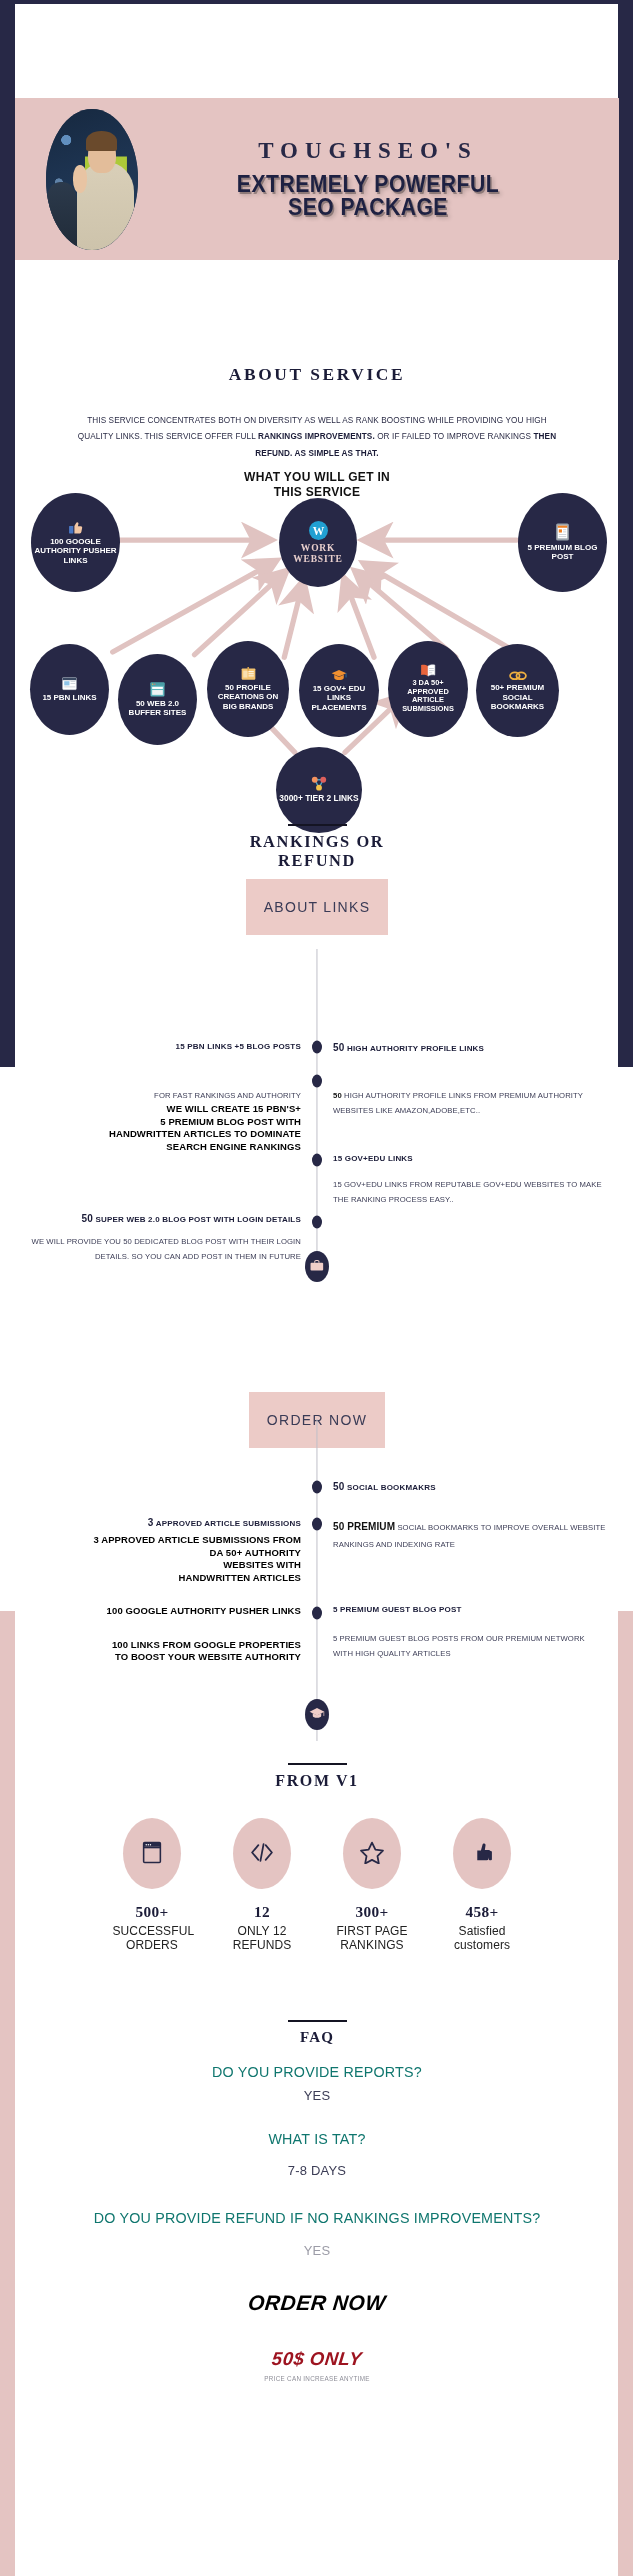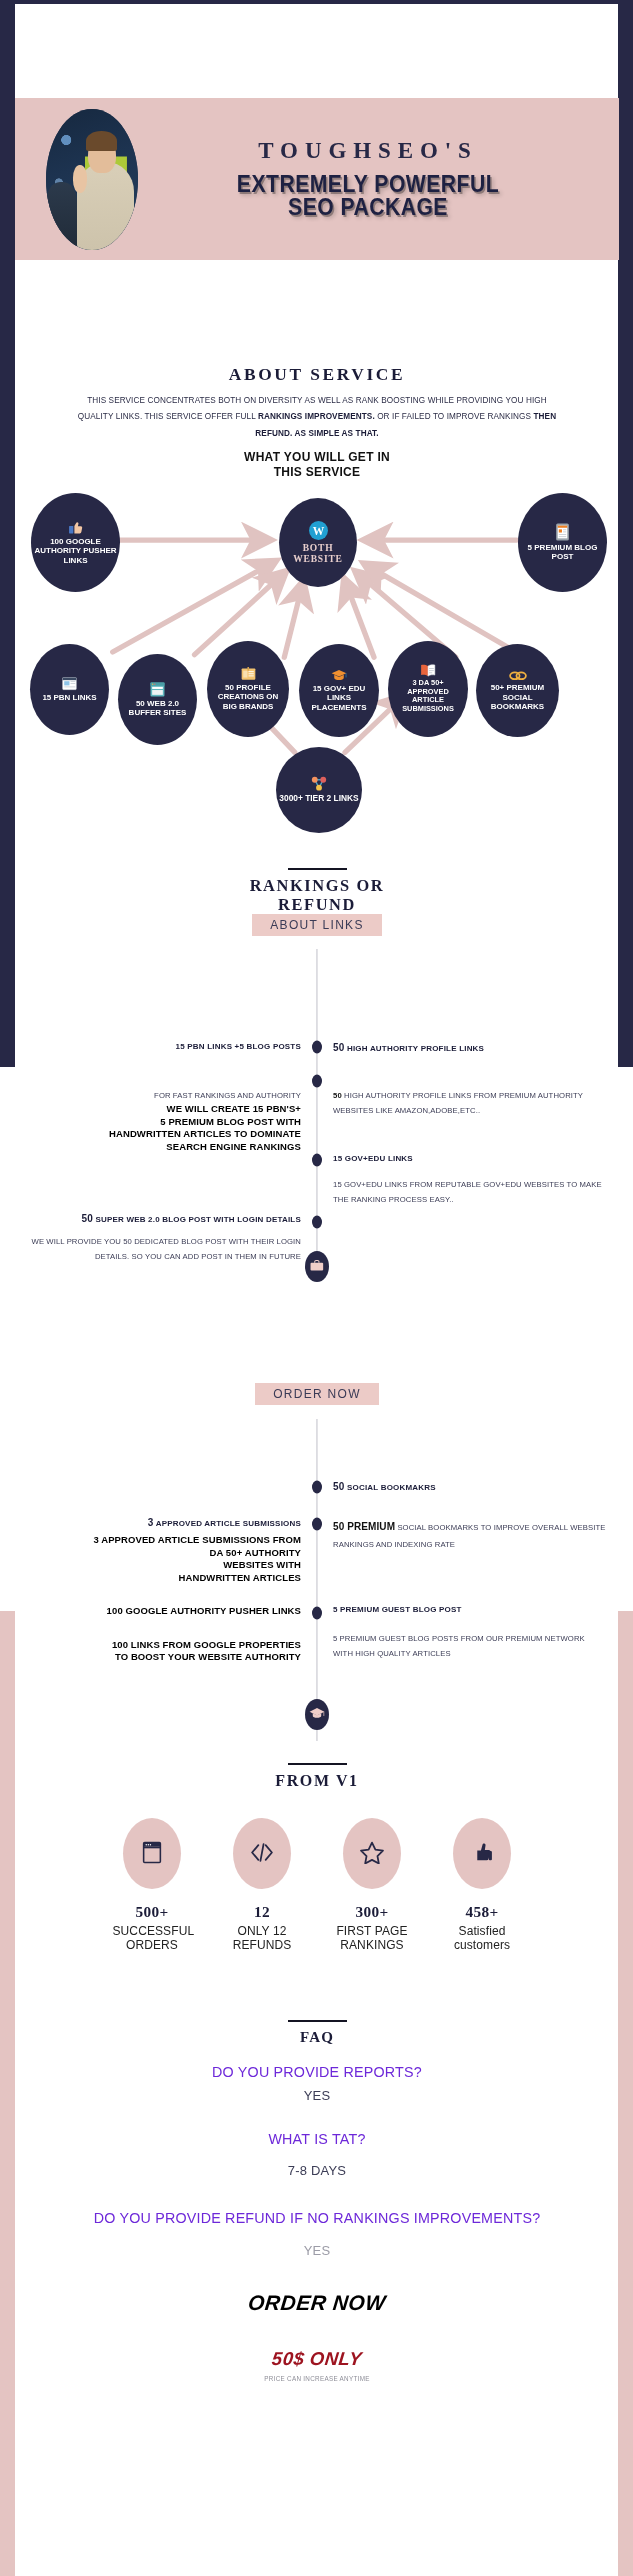--- a/index.html
+++ b/index.html
@@ -103,21 +103,21 @@
     font-weight: 700;
     color: #1b1c38;
     text-align: center;
     letter-spacing: 2.1px;
   }
 
   
   .about { position:absolute; left:15px; top:364px; width:604px; }
   .about .sec-title { font-size: 17.4px; letter-spacing: 2.6px; }
   .about-body {
-    margin: 8px auto 0; width: 491px; text-align: center;
+    margin: 28px auto 0; width: 491px; text-align: center;
     font-size: 8.2px; line-height: 2.0; letter-spacing: 0.1px;
     color: #2b2c46; font-stretch: condensed;
   }
   .about-body b { font-weight: 700; color:#1b1c38; }
   .what-get {
     margin-top: 7.4px; text-align:center;
     font-size: 12px; font-weight: 700; line-height: 1.25;
     color: #111; letter-spacing: 0.3px;
   }
 
@@ -141,22 +141,22 @@
     font-family: "Liberation Serif", serif;
     color: #e8cfcd;
     letter-spacing: 0.8px;
   }
 
   
   .tl-head { position:absolute; left:15px; width:604px; text-align:center; }
   .tl-head .sec-title { font-size: 16.4px; line-height:1.12; letter-spacing: 1.6px; }
   .pill {
     display:inline-block; background:#eccbc7; color:#3a3b56;
-    padding: 4px 18px; font-size: 12px; letter-spacing: 1.3px;
-    margin-top: 0; font-stretch: condensed;
+    padding: 20px 18px; font-size: 14px; letter-spacing: 1.3px;
+    margin-top: 9px; font-stretch: condensed;
   }
   .timeline { position:absolute; left:15px; width:604px; }
   .tl-line { position:absolute; left:50%; top:0; width:1.1px; background:#bfbfc8; transform:translateX(-50%); }
   .tl-dot {
     position:absolute; left:50%; transform:translate(-50%,-50%);
     width:10px; height:13px; border-radius:50%; background:#272846;
   }
   .tl-row { position:absolute; width:100%; }
   .tl-left { position:absolute; right: 50%; width: 48%; padding-right: 16px; text-align:right; }
   .tl-right { position:absolute; left: 50%; width: 48%; padding-left: 16px; text-align:left; }
@@ -195,21 +195,21 @@
   }
   .stat-lbl {
     margin-top: 3.2px; font-size: 12px; color:#222; letter-spacing:0.1px;
     font-stretch: condensed;
   }
 
   
   .faq { position:absolute; left:15px; width:604px; text-align:center; }
   .faq .sec-title { font-size: 15px; letter-spacing: 1.1px; }
   .faq-q {
-    font-size: 14.3px; color:#6d28d9; line-height:1.2; letter-spacing:0.2px;
+    font-size: 14.3px; color:#0f766e; line-height:1.2; letter-spacing:0.2px;
     font-stretch: condensed; font-weight: 400;
   }
   .faq-a {
     font-size: 13px; color:#3c3d56; line-height:1.2; letter-spacing:0.2px;
     font-stretch: condensed; font-weight: 400;
   }
   .faq-a.muted { color:#9c9ca7; }
   .faq-item { margin-bottom: 21px; }
   .faq-item .faq-a { margin-top: 6.3px; }
 
@@ -290,21 +290,21 @@
       </g>
     </svg>
 
     <div class="node center" style="left:264px; top:15px; width:78px; height:89px; font-size:9.5px;">
       <span class="ico">
         <svg width="21" height="21" viewBox="0 0 40 40" style="font-size:18px">
             <circle cx="20" cy="20" r="18" fill="#21a0d2"></circle>
             <text x="20" y="28" font-size="22" font-family="Liberation Serif, serif" fill="#fff" text-anchor="middle" font-weight="700">W</text>
           </svg>
       </span>
-      <span class="node-label" style="white-space:pre-line" id="center-label">BOTH
+      <span class="node-label" style="white-space:pre-line" id="center-label">WORK
 WEBSITE</span>
     </div>
 
     <div class="node" style="left:16px; top:9.5px; width:89px; height:99px; font-size:8px;">
       <span class="ico">
         <svg width="16" height="16" viewBox="0 0 30 30">
             <rect x="2" y="13" width="8" height="14" rx="1" fill="#4a77c4"></rect>
             <path d="M12 27h10a3 3 0 0 0 3-2.4l1.6-8A2.6 2.6 0 0 0 24 13.5h-5.4l1-4.4c.3-1.6-.7-3.1-2.3-3.1-.7 0-1.4.4-1.7 1.1L12 13.3z" fill="#f2c6a4"></path>
           </svg>
       </span>
@@ -411,21 +411,21 @@
             <line x1="25" y1="7" x2="17" y2="22" stroke="#4fa8c9" stroke-width="2.6"></line>
             <circle cx="9" cy="7" r="5.5" fill="#f5925e"></circle>
             <circle cx="25" cy="7" r="5.5" fill="#e0605c"></circle>
             <circle cx="17" cy="22" r="5.5" fill="#f3c14a"></circle>
           </svg>
       </span>
       <span class="node-label">3000+ TIER 2 LINKS</span>
     </div>
   </div>
 
-  <div class="tl-head" style="top:868px;">
+  <div class="tl-head" style="top:824px;">
     <div class="sec-rule"></div>
     <div class="sec-title">
       <div>RANKINGS OR</div>
       <div>REFUND</div>
     </div>
     <div class="pill">ABOUT LINKS</div>
   </div>
 
   <div class="timeline" style="top:949px; height:327px;">
     <div class="tl-line" style="height:317px;"></div>

